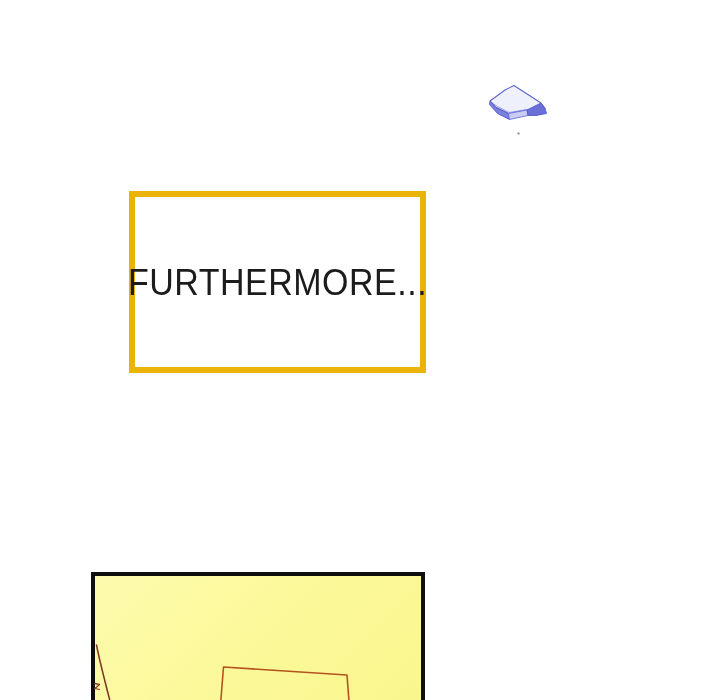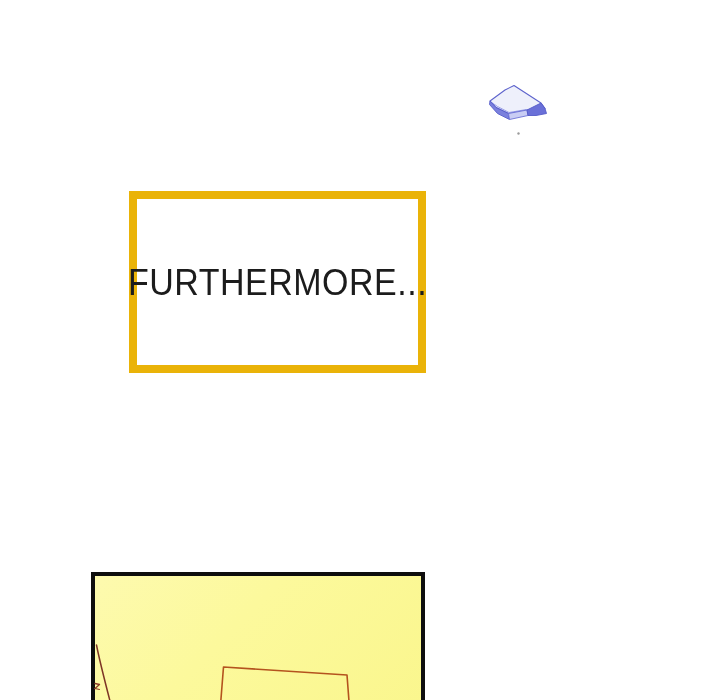--- a/index.html
+++ b/index.html
@@ -23,21 +23,21 @@
     height: 62px;
   }
   .caption-box {
     position: absolute;
     left: 129px;
     top: 191px;
     width: 297px;
     height: 182px;
     box-sizing: border-box;
     background: #ffffff;
-    border: 8px solid #eab308;
+    border: 6px solid #eab308;
     display: flex;
     align-items: center;
     justify-content: center;
   }
   .caption-text {
     color: #1c1c1c;
     font-size: 34px;
     letter-spacing: 0.5px;
     font-weight: 400;
     white-space: nowrap;

